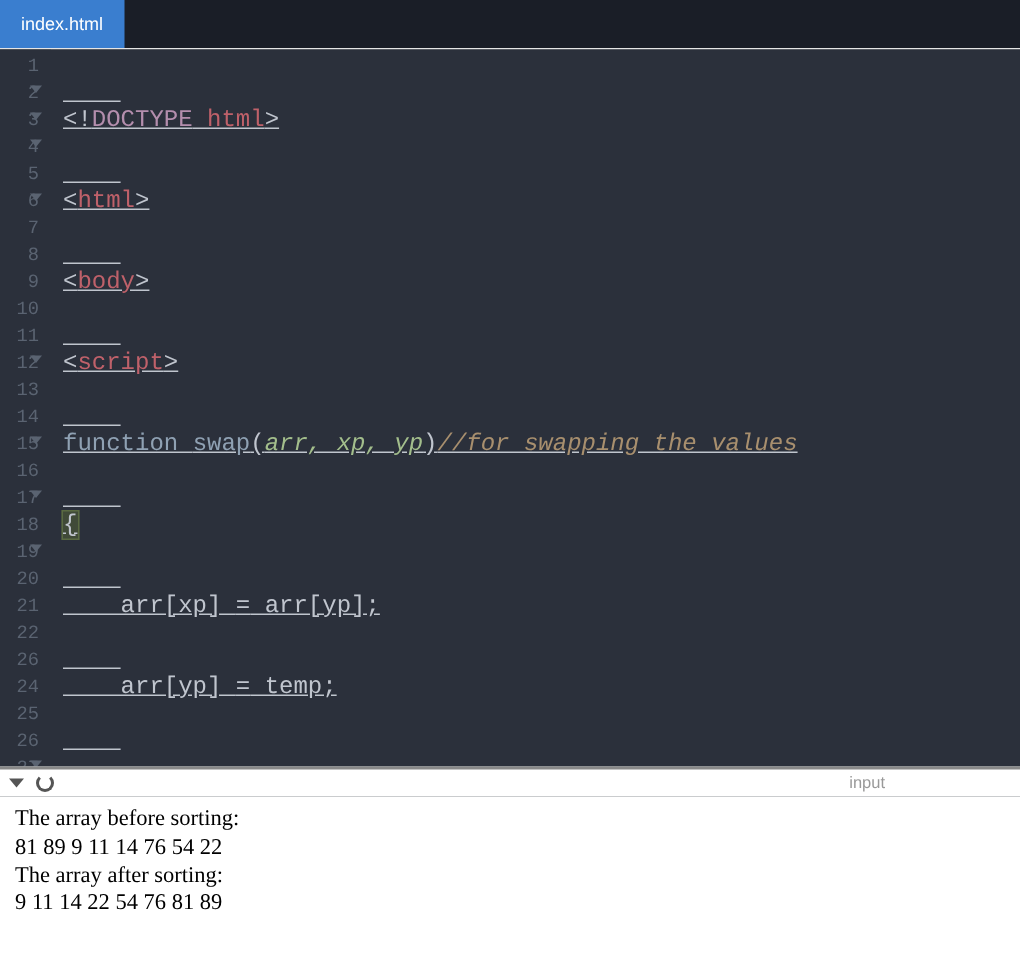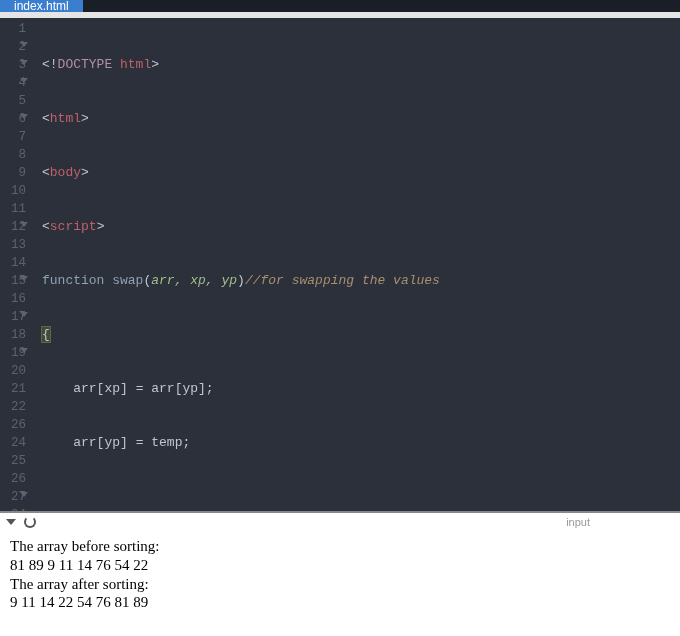--- a/index.html
+++ b/index.html
@@ -8,24 +8,24 @@
     font-size: 13px;
     width: 680px;
     height: 636px;
     background: #2b303b;
     overflow: hidden;
     display: flex;
     flex-direction: column;
   }
   .tabbar {
     background: #1a1e27;
-    height: 18px;
+    height: 33px;
     display: flex;
     align-items: stretch;
-    border-bottom: 6px solid #e5e5e5;
+    border-bottom: 1px solid #e5e5e5;
   }
   .tab {
     background: #3a7ecf;
     color: #ffffff;
     padding: 3px 14px;
     font-size: 12px;
     font-family: Arial, sans-serif;
     display: flex;
     align-items: center;
     cursor: pointer;
@@ -57,21 +57,22 @@
     border-right: 4px solid transparent;
     border-top: 5px solid #5a6371;
     pointer-events: none;
   }
   .code {
     padding: 2px 8px;
     line-height: 18px;
     color: #c0c5ce;
     white-space: pre;
     flex: 1;
-    font-size: 13px;
+    font-size: 16px;
+    text-decoration: underline;
   }
   .code .row { display: block; height: 18px; }
   .bracket-hl { background: #404a38; border: 1px solid #5a6a42; margin: -1px; }
   .tok-punct  { color: #c0c5ce; }
   .tok-tag    { color: #bf616a; }
   .tok-kw     { color: #b48ead; }
   .tok-kw2    { color: #8fa1b3; }
   .tok-fn     { color: #8fa1b3; }
   .tok-param  { color: #a3be8c; font-style: italic; }
   .tok-var    { color: #c0c5ce; }

